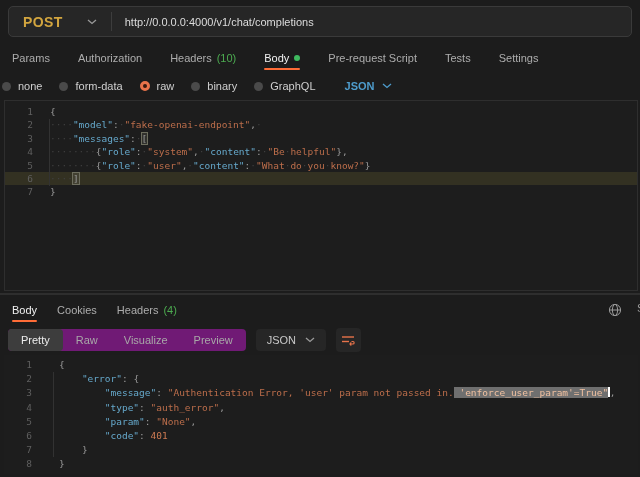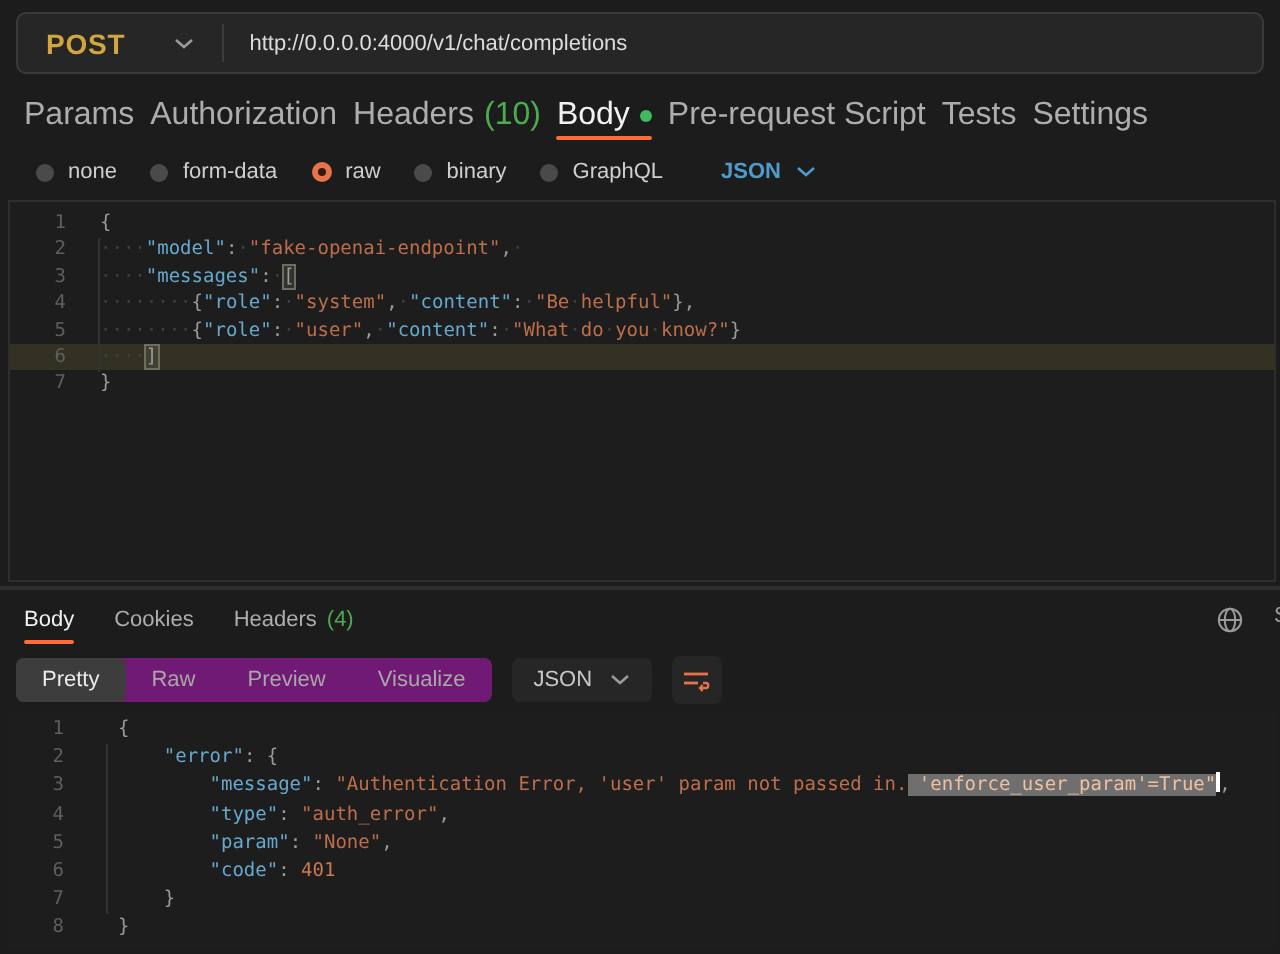--- a/index.html
+++ b/index.html
@@ -18,36 +18,36 @@
     display:flex; align-items:center;
   }
   .method { display:flex; align-items:center; padding:0 14px; gap:24px; cursor:pointer; }
   .method-label { color:#d2a53f; font-weight:bold; font-size:14px; letter-spacing:.4px; }
   .vdiv { width:1px; height:19px; background:#3d3d3d; }
   .url-text { margin-left:13px; font-size:11px; color:#dcdcdc; }
 
   
   .req-tabs {
     position:absolute; top:45px; left:0; right:0; height:26px;
-    display:flex; align-items:center; padding-left:12px; gap:8px;
-    font-size:16px; color:#adadad;
+    display:flex; align-items:center; padding-left:12px; gap:28px;
+    font-size:11px; color:#adadad;
   }
   .tab { position:relative; display:flex; align-items:center; gap:5px; height:100%; cursor:pointer; }
   .tab.active { color:#f1f1f1; }
   .tab.active .tab-underline {
     position:absolute; left:0; right:0; bottom:1px; height:2px;
     background:#ff6c37; border-radius:1px;
   }
   .count { color:#4cab50; }
   .green-dot { width:6px; height:6px; border-radius:50%; background:#3fba5f; }
 
   
   .radio-row {
     position:absolute; top:74px; left:0; right:0; height:24px;
-    display:flex; align-items:center; padding-left:18px; gap:17px;
+    display:flex; align-items:center; padding-left:2px; gap:17px;
     font-size:11px; color:#cfcfcf;
   }
   .radio { display:flex; align-items:center; gap:7px; cursor:pointer; }
   .rdot { width:9px; height:9px; border-radius:50%; background:#4a4a4a; flex:none; }
   .rdot.sel { width:10px; height:10px; background:#35180e; border:3px solid #e8734a; }
   .lang-dd { display:flex; align-items:center; gap:8px; margin-left:12px; cursor:pointer; }
   .lang-dd .lang-label { color:#4e9ccc; font-weight:bold; font-size:11px; }
 
   
   .editor {
@@ -205,22 +205,22 @@
       <path d="M1.4 7h11.2" stroke="#9a9a9a" stroke-width="1"></path>
     </svg>
   </div>
   <span class="partial-s">S</span>
 </div>
 
 <div class="resp-toolbar">
   <div class="seg">
     <span class="seg-btn active">Pretty</span>
     <span class="seg-btn">Raw</span>
+    <span class="seg-btn">Visualize</span>
     <span class="seg-btn">Preview</span>
-    <span class="seg-btn">Visualize</span>
   </div>
   <div class="json-btn">
     <span>JSON</span>
     <svg width="10" height="6" viewBox="0 0 10 6">
         <path d="M1 1l4 3.5L9 1" stroke="#9a9a9a" stroke-width="1.3" fill="none"></path>
       </svg>
   </div>
   <div class="wrap-btn">
     <svg width="15" height="12" viewBox="0 0 15 12">
       <path d="M1 3h12" stroke="#e8734a" stroke-width="1.4" fill="none"></path>

